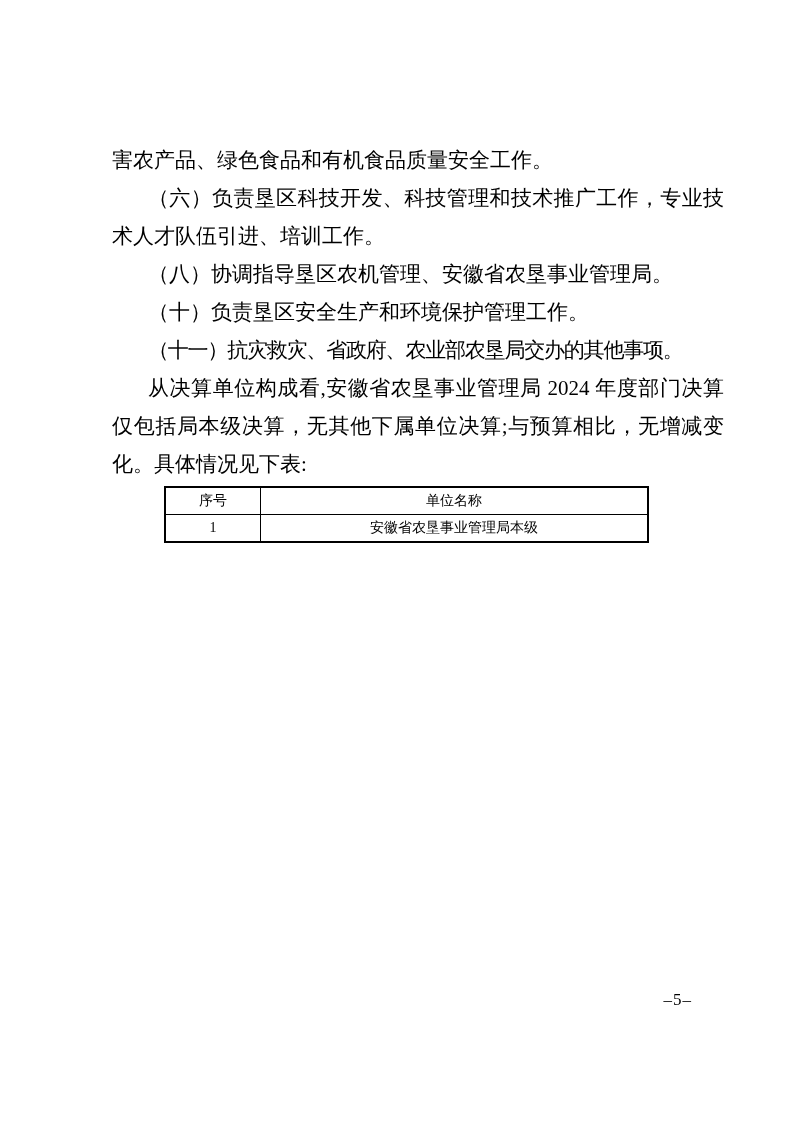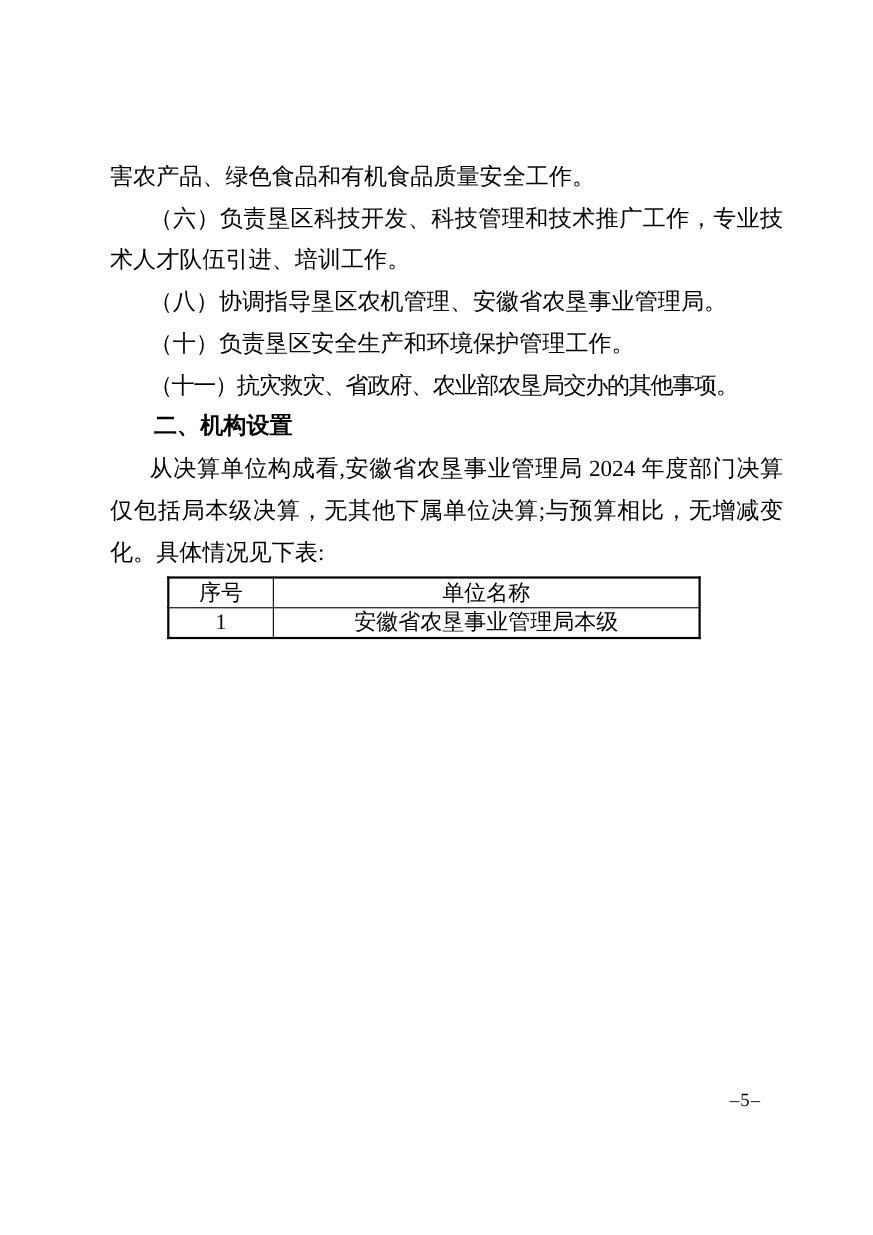--- a/index.html
+++ b/index.html
@@ -11,21 +11,21 @@
     position: relative;
     width: 794px;
     height: 1123px;
     background: #ffffff;
     overflow: hidden;
     color: #000000;
     font-family: "Liberation Serif", "DejaVu Serif", serif;
   }
   .content {
     position: absolute;
-    left: 100px;
+    left: 112px;
     top: 141px;
     width: 612px;
     font-size: 21px;
     line-height: 38px;
     text-align: justify;
   }
   .para {
     margin: 0;
     padding: 0;
   }
@@ -44,21 +44,21 @@
     font-family: "Liberation Sans", "DejaVu Sans", sans-serif;
     text-indent: 40px;
     text-align: left;
   }
   .units-table {
     border-collapse: collapse;
     table-layout: fixed;
     margin: 3px 0 0 52px;
     width: 485px;
     border: 2px solid #000000;
-    font-size: 20px;
+    font-size: 14px;
   }
   .units-table th,
   .units-table td {
     border: 1px solid #000000;
     text-align: center;
     vertical-align: middle;
     font-weight: normal;
     height: 26px;
     padding: 0;
     line-height: 1.2;
@@ -77,21 +77,20 @@
 </head>
 <body>
 
 <div class="page">
   <div class="content">
     <p class="para">害农产品、绿色食品和有机食品质量安全工作。</p>
     <p class="para indent">（六）负责垦区科技开发、科技管理和技术推广工作，专业技术人才队伍引进、培训工作。</p>
     <p class="para indent">（八）协调指导垦区农机管理、安徽省农垦事业管理局。</p>
     <p class="para indent">（十）负责垦区安全生产和环境保护管理工作。</p>
     <p class="para indent tight">（十一）抗灾救灾、省政府、农业部农垦局交办的其他事项。</p>
-    <h2 class="section-heading">二、机构设置</h2>
     <p class="para indent">从决算单位构成看,安徽省农垦事业管理局 2024 年度部门决算仅包括局本级决算，无其他下属单位决算;与预算相比，无增减变化。具体情况见下表:</p>
 
     <table class="units-table">
       <thead>
         <tr>
           <th class="col-serial">序号</th>
           <th>单位名称</th>
         </tr>
       </thead>
       <tbody>

